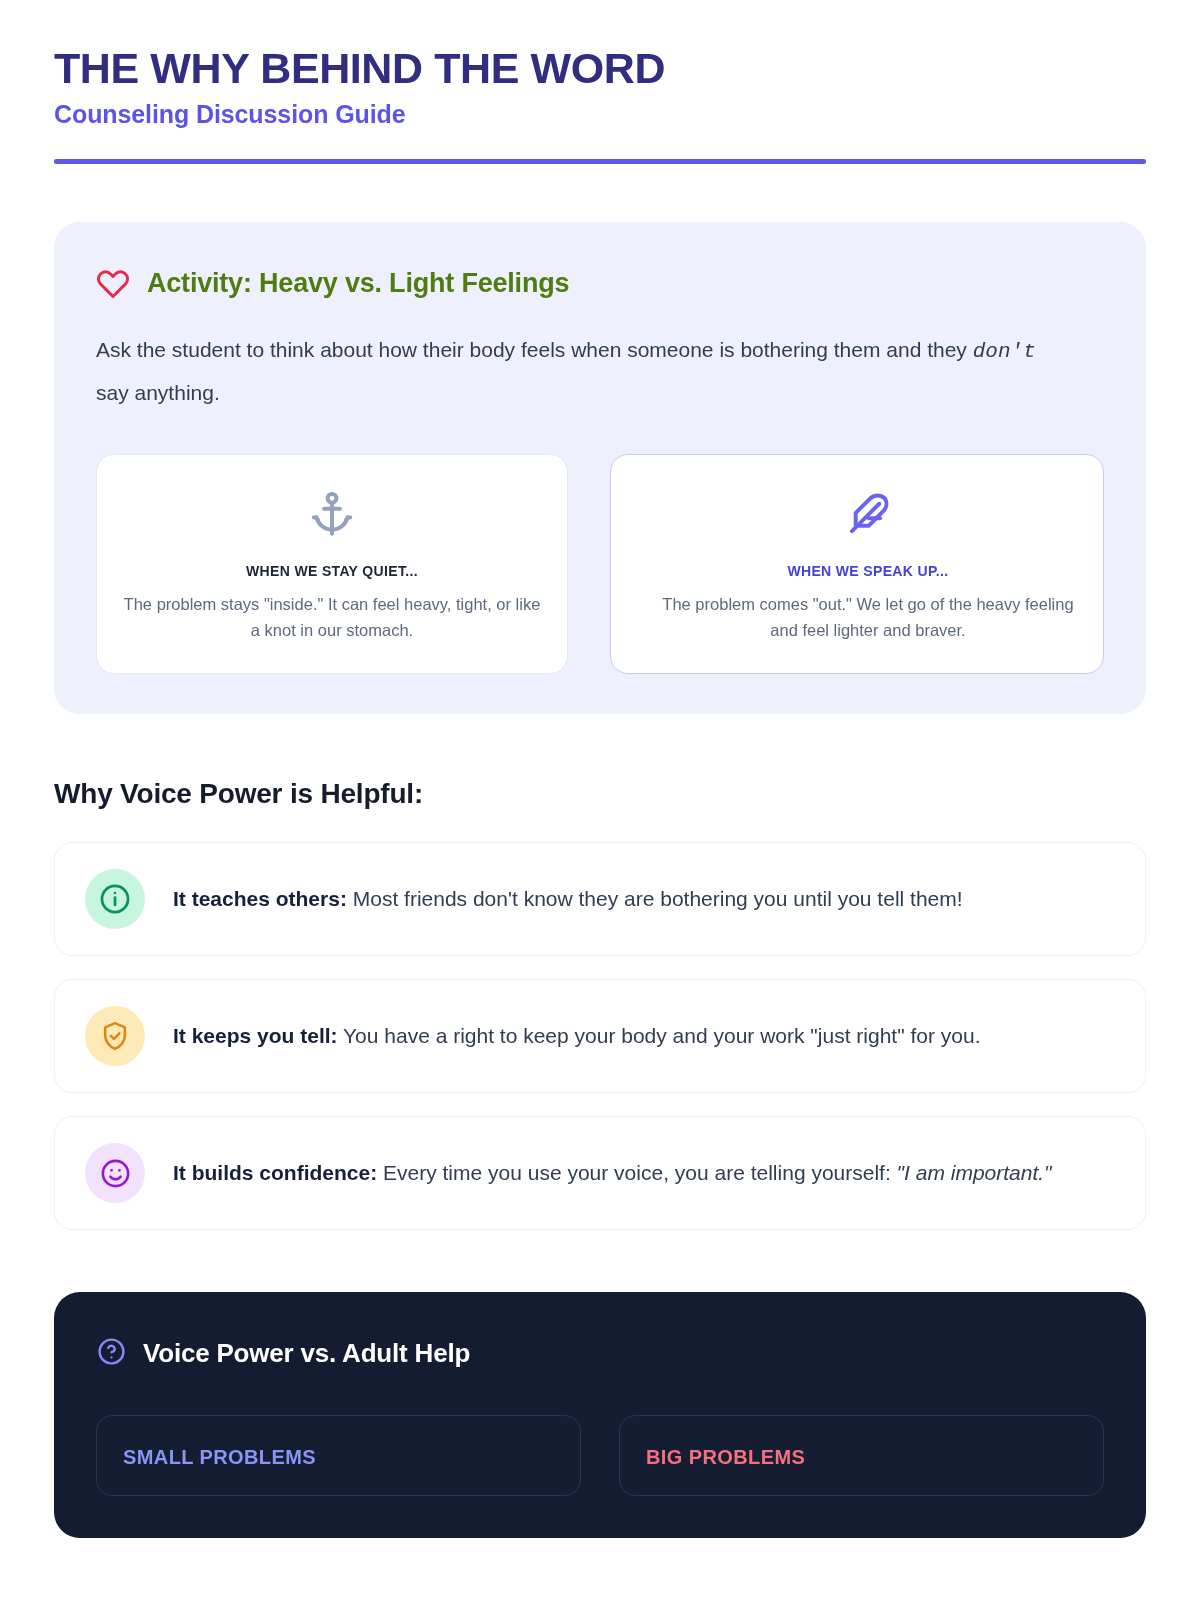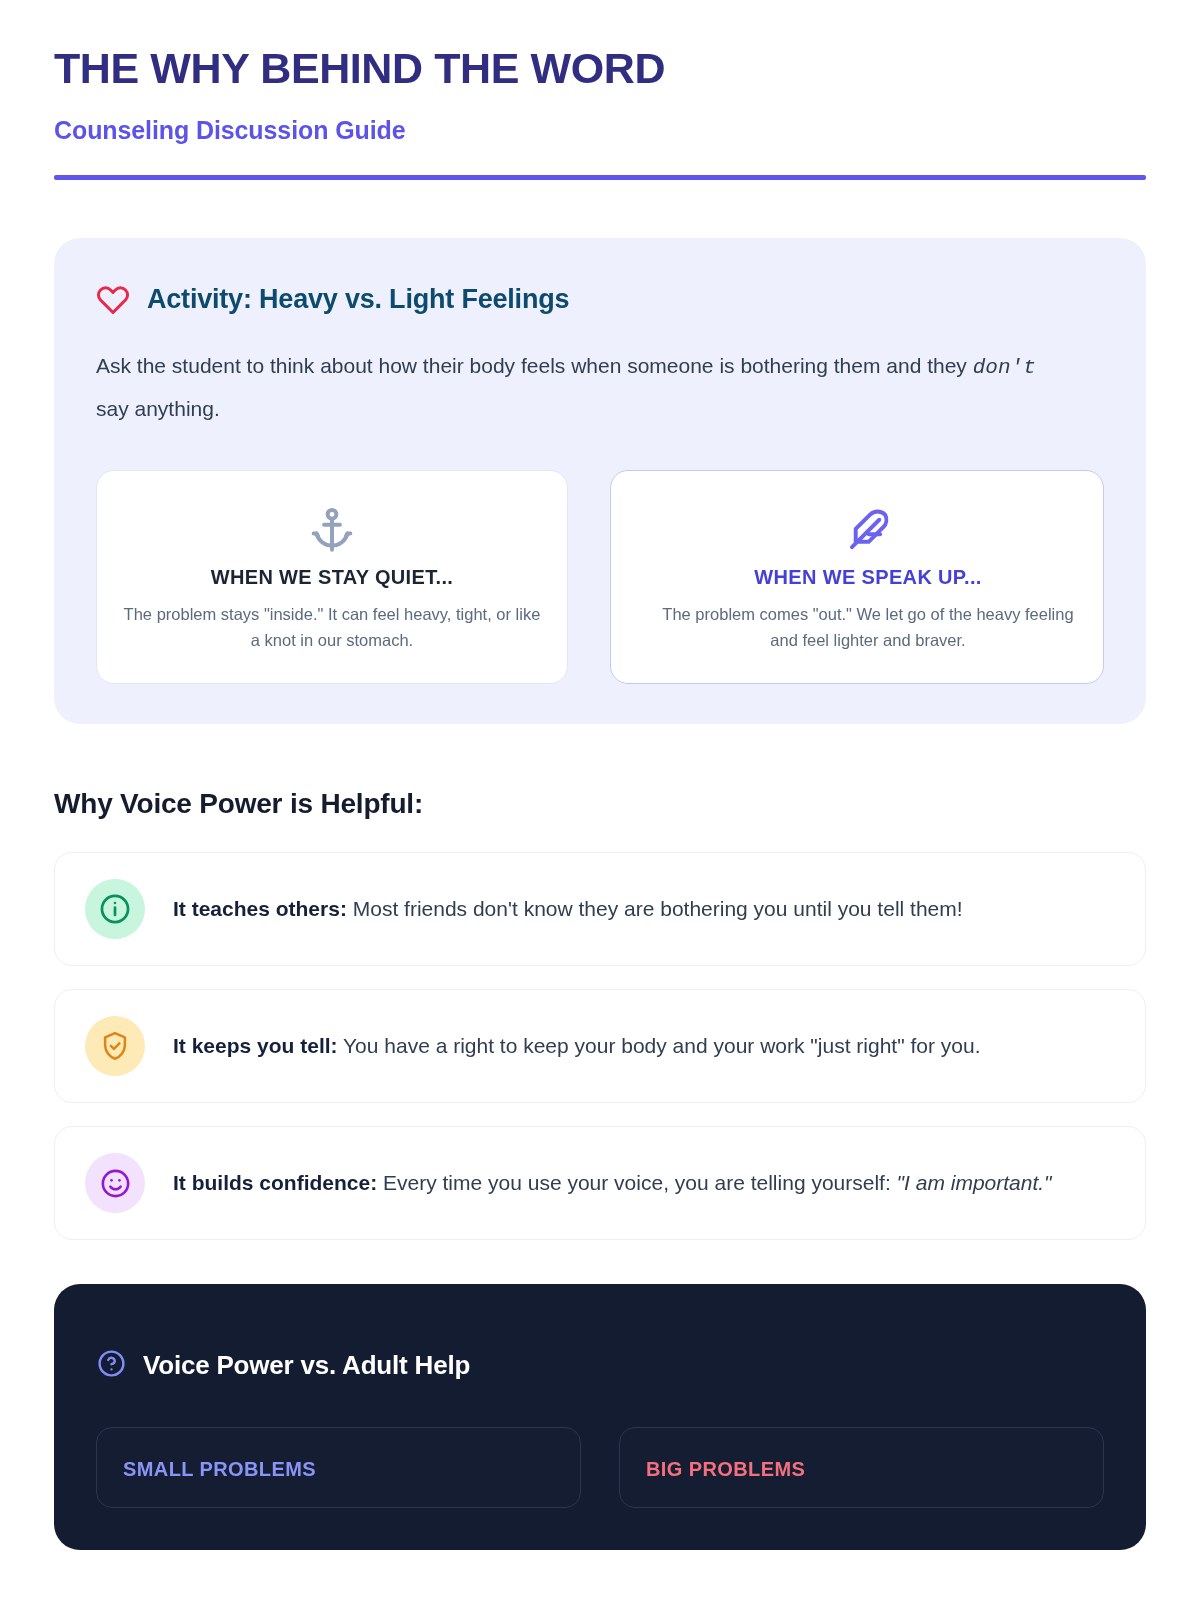--- a/index.html
+++ b/index.html
@@ -25,21 +25,21 @@
 
   .doc-title {
     font-size: 43px;
     font-weight: 700;
     letter-spacing: -0.4px;
     color: #312e81;
     line-height: 1.12;
   }
 
   .doc-subtitle {
-    margin-top: 24px;
+    margin-top: 8px;
     font-size: 25px;
     font-weight: 700;
     color: #5b53ea;
     letter-spacing: -0.1px;
   }
 
   .header-rule {
     margin-top: 30px;
     height: 5px;
     background: #5f57ec;
@@ -56,21 +56,21 @@
 
   .activity-head {
     display: flex;
     align-items: center;
     gap: 17px;
   }
 
   .activity-head h2 {
     font-size: 27px;
     font-weight: 700;
-    color: #0c4a6e;
+    color: #4d7c0f;
     letter-spacing: -0.2px;
   }
 
   .heart-icon { flex: 0 0 auto; width: 34px; height: 34px; display: block; }
 
   .activity-desc {
     margin-top: 30px;
     font-size: 21px;
     line-height: 1.95;
     color: #313d50;
@@ -91,22 +91,22 @@
     padding: 32px 26px 30px 26px;
     text-align: center;
   }
   .compare-card.quiet  { border: 1.5px solid #e3e7f3; }
   .compare-card.speak  { border: 1.5px solid #c3caf8; padding-left: 48px; }
 
   .compare-icon { height: 56px; display: flex; align-items: center; justify-content: center; }
   .compare-icon svg { display: block; }
 
   .compare-title {
-    margin-top: 7px;
-    font-size: 20px;
+    margin-top: 20px;
+    font-size: 14px;
     font-weight: 700;
     letter-spacing: 0.35px;
   }
   .compare-card.quiet .compare-title { color: #1d2535; }
   .compare-card.speak .compare-title { color: #4640d6; }
 
   .compare-body {
     margin-top: 13px;
     font-size: 16.5px;
     line-height: 1.55;
@@ -148,24 +148,24 @@
     font-size: 21px;
     line-height: 1.72;
     color: #313d50;
     text-align: center;
   }
   .benefit-text b { font-weight: 700; color: #16203a; }
   .benefit-text i { font-style: italic; }
 
   
   .dark-card {
-    margin-top: 44px;
+    margin-top: 62px;
     background: #131c30;
     border-radius: 26px;
-    padding: 64px 42px 42px 42px;
+    padding: 44px 42px 42px 42px;
   }
 
   .dark-head { display: flex; align-items: center; gap: 16px; }
   .dark-head h2 {
     font-size: 26px;
     font-weight: 700;
     color: #ffffff;
     letter-spacing: -0.2px;
   }
 

